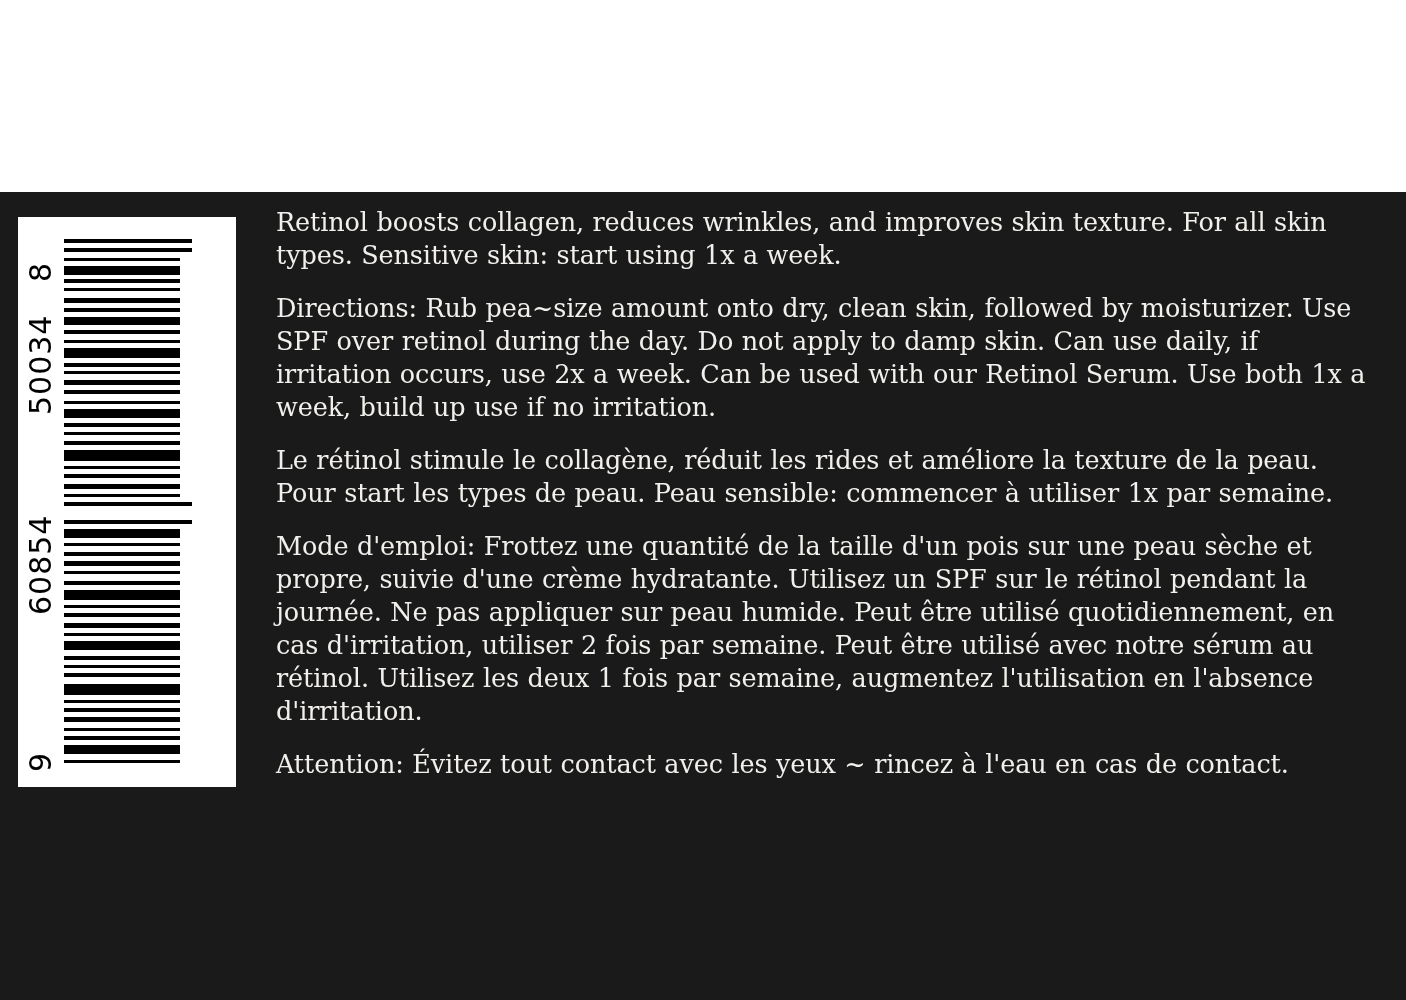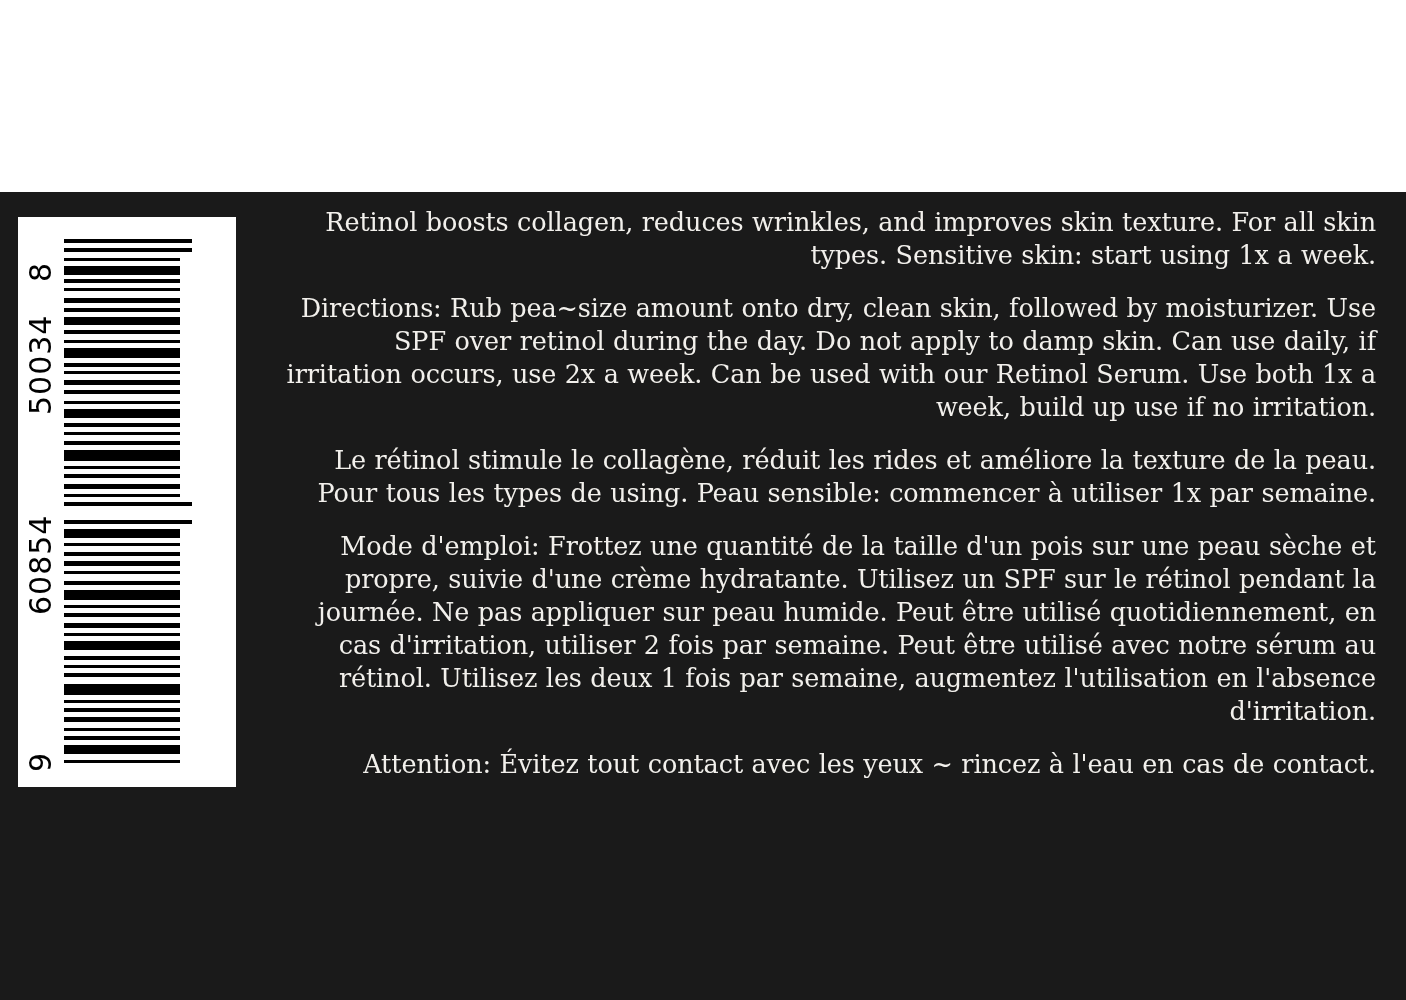--- a/index.html
+++ b/index.html
@@ -72,21 +72,21 @@
     width: 1100px;
     color: #ffffff;
   }
   .para {
     color: #f2f0ec;
     font-family: "DejaVu Serif", serif;
     font-size: 25.5px;
     line-height: 33px;
     letter-spacing: -0.1px;
     margin: 0 0 20px 0;
-    text-align: right;
+    text-align: left;
     word-spacing: 0.5px;
   }
   .para:last-child {
     margin-bottom: 12px;
   }
 </style>
 </head>
 <body>
 
 <div id="label-panel">
@@ -149,18 +149,18 @@
         <div class="bc-bar" style="top: 489px; height: 3px; width: 116px; background: rgb(0, 0, 0);"></div>
         <div class="bc-bar" style="top: 497px; height: 4px; width: 116px; background: rgb(0, 0, 0);"></div>
         <div class="bc-bar" style="top: 506px; height: 9px; width: 116px; background: rgb(0, 0, 0);"></div>
         <div class="bc-bar" style="top: 521px; height: 3px; width: 116px; background: rgb(0, 0, 0);"></div>
       </div>
   </div>
 
   <div id="text-column">
     <p class="para">Retinol boosts collagen, reduces wrinkles, and improves skin texture. For all skin types. Sensitive skin: start using 1x a week.</p>
     <p class="para">Directions: Rub pea~size amount onto dry, clean skin, followed by moisturizer. Use SPF over retinol during the day. Do not apply to damp skin. Can use daily, if irritation occurs, use 2x a week. Can be used with our Retinol Serum. Use both 1x a week, build up use if no irritation.</p>
-    <p class="para">Le rétinol stimule le collagène, réduit les rides et améliore la texture de la peau. Pour tous les types de using. Peau sensible: commencer à utiliser 1x par semaine.</p>
+    <p class="para">Le rétinol stimule le collagène, réduit les rides et améliore la texture de la peau. Pour start les types de peau. Peau sensible: commencer à utiliser 1x par semaine.</p>
     <p class="para">Mode d'emploi: Frottez une quantité de la taille d'un pois sur une peau sèche et propre, suivie d'une crème hydratante. Utilisez un SPF sur le rétinol pendant la journée. Ne pas appliquer sur peau humide. Peut être utilisé quotidiennement, en cas d'irritation, utiliser 2 fois par semaine. Peut être utilisé avec notre sérum au rétinol. Utilisez les deux 1 fois par semaine, augmentez l'utilisation en l'absence d'irritation.</p>
     <p class="para">Attention: Évitez tout contact avec les yeux ~ rincez à l'eau en cas de contact.</p>
   </div>
 
 </div>
 
 </body></html>

